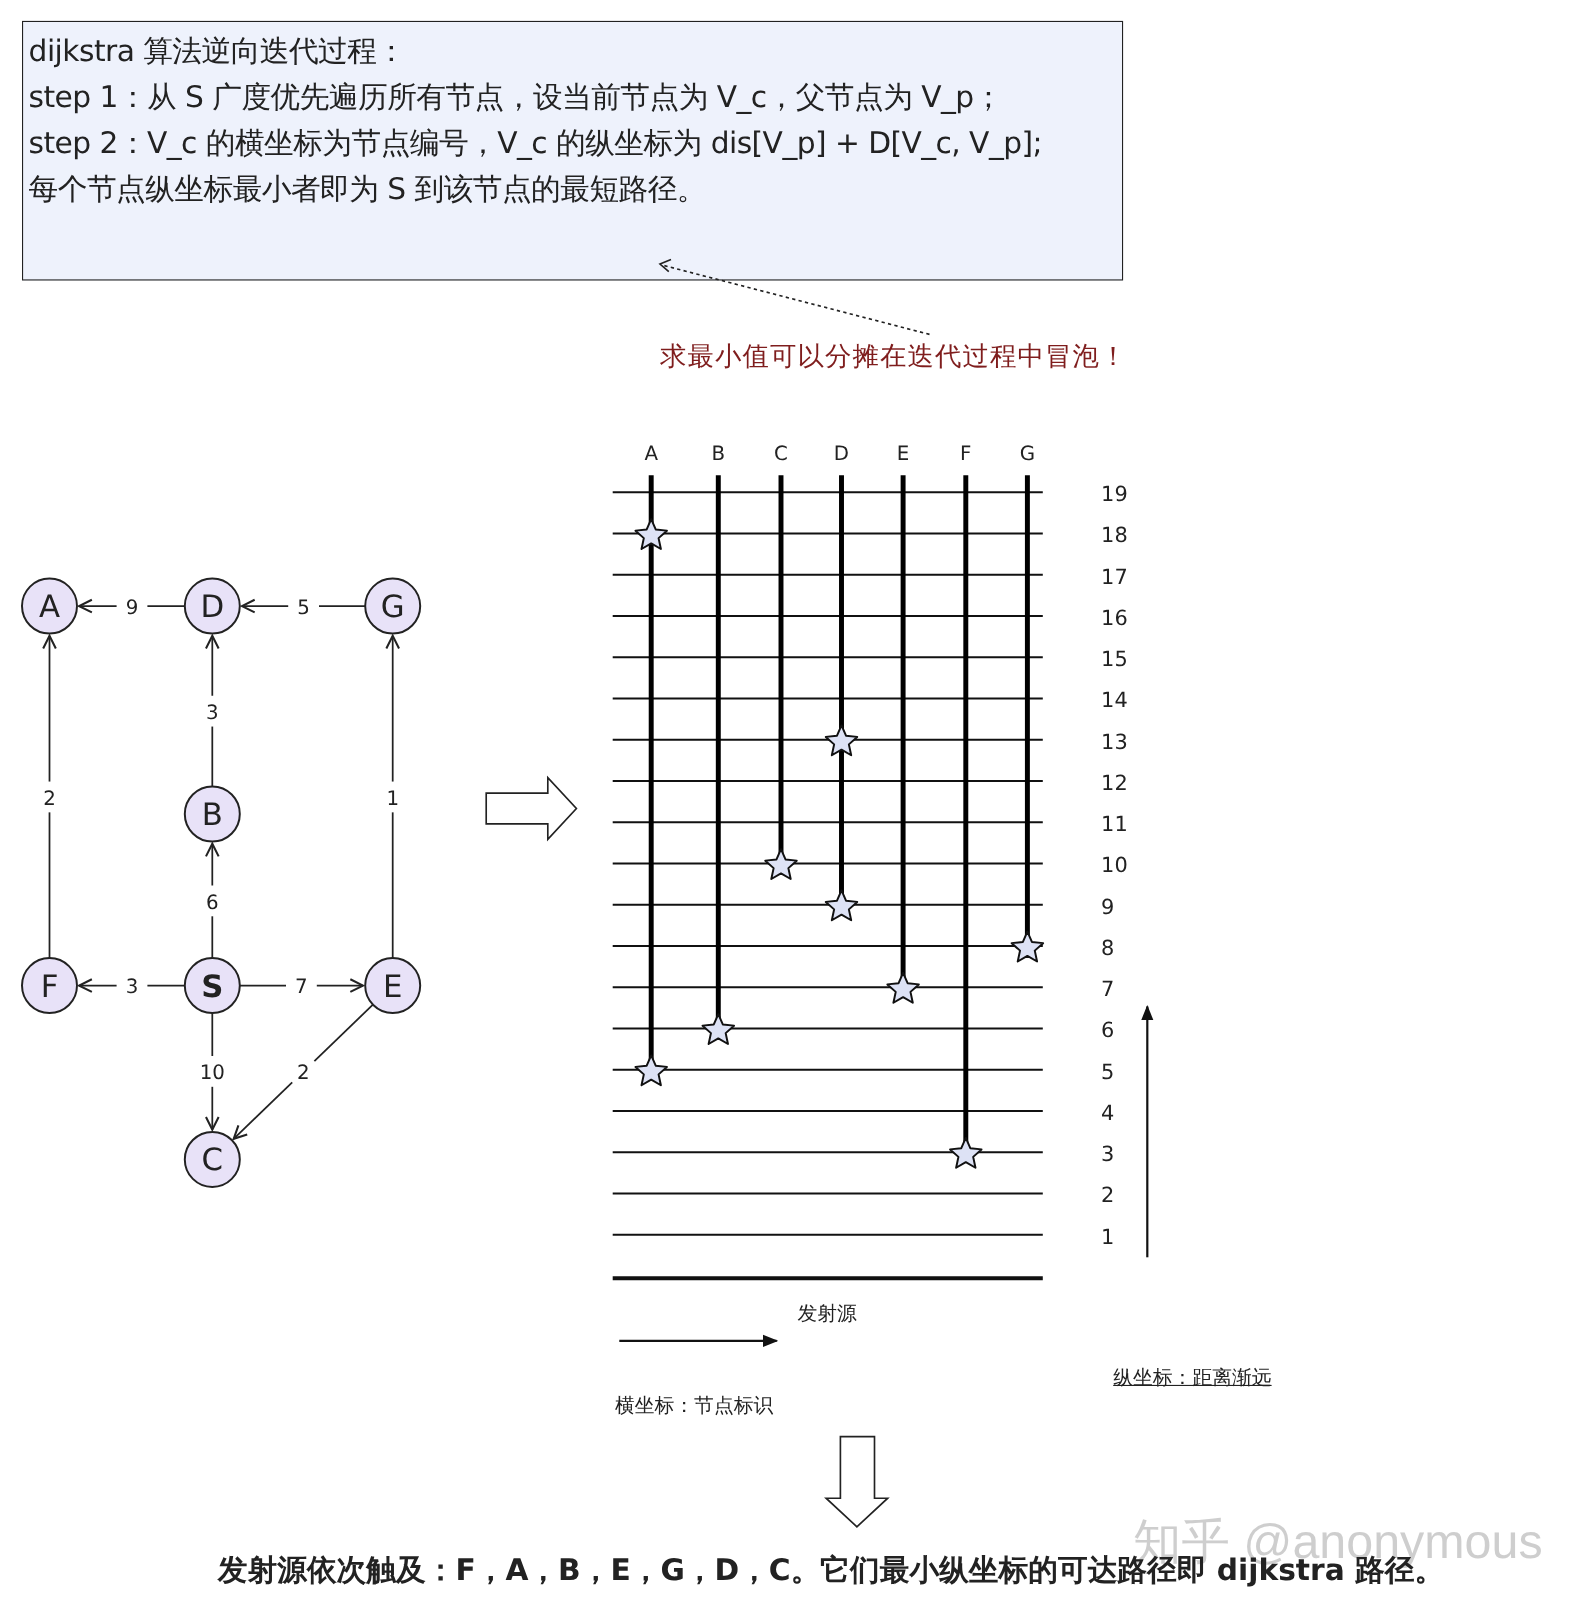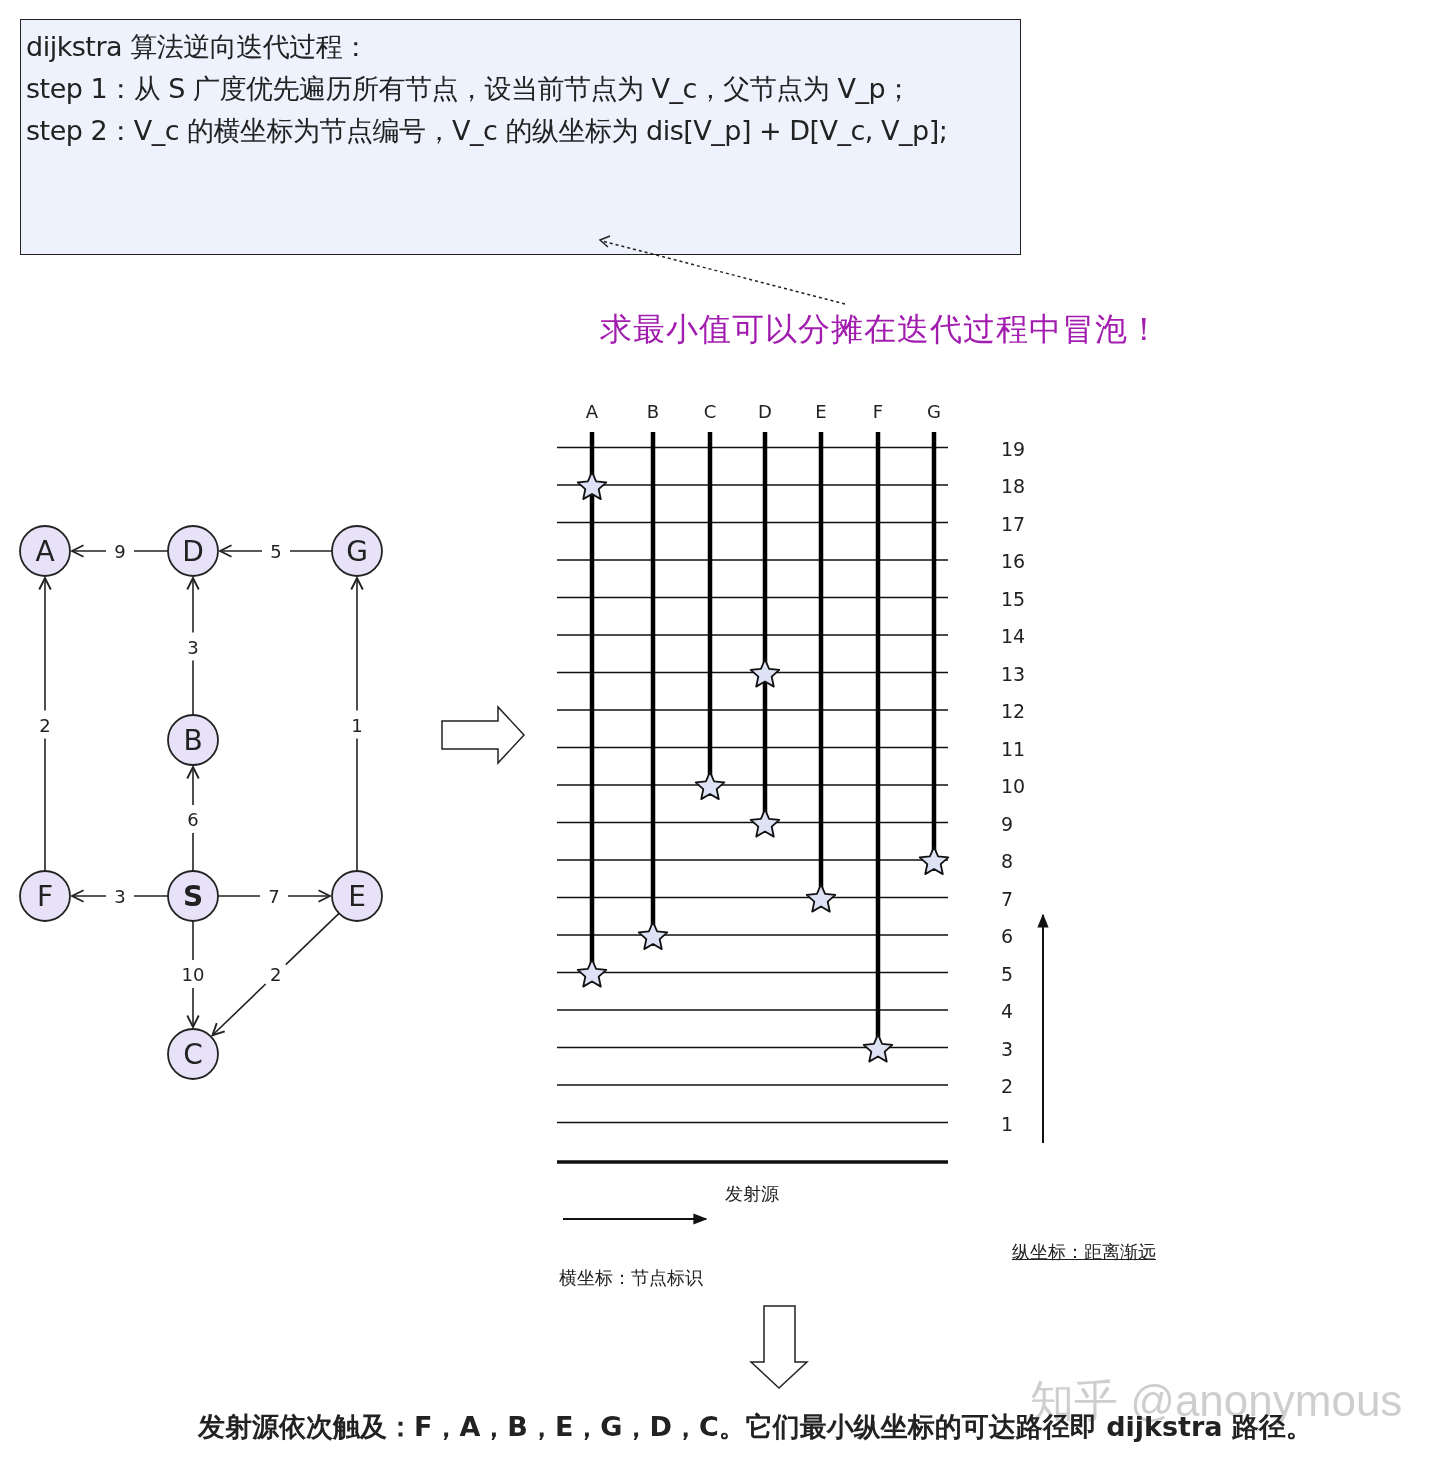--- a/index.html
+++ b/index.html
@@ -1,34 +1,35 @@
 <!DOCTYPE html>
 <html><head>
 <meta charset="utf-8">
 <style>
   html, body { margin: 0; padding: 0; background: #ffffff; }
   body { width: 1440px; height: 1469px; position: relative; overflow: hidden;
          font-family: "DejaVu Sans", "Liberation Sans", sans-serif; color: #222; }
   .notebox { position: absolute; left: 20px; top: 19px; width: 1001px; height: 236px;
              background: #eef2fc; border: 1.5px solid #222; box-sizing: border-box; padding: 6px 0 0 5px; }
   .notebox .line { font-size: 27px; line-height: 42px; white-space: nowrap; letter-spacing: -0.5px; color: #222; }
-  .callout { position: absolute; left: 600px; top: 308px; font-size: 32px; color: #a21caf; white-space: nowrap; letter-spacing: 1px; }
+  .callout { position: absolute; left: 600px; top: 308px; font-size: 24px; color: #7f1d1d; white-space: nowrap; letter-spacing: 1px; }
   svg { position: absolute; left: 0; top: 0; }
   .watermark { position: absolute; left: 1030px; top: 1372px; font-size: 44px; color: rgba(190,190,190,0.75);
                white-space: nowrap; font-family: "Liberation Sans", sans-serif; }
   .conclusion { position: absolute; left: 198px; top: 1409px; font-size: 27px; font-weight: bold; color: #222; white-space: nowrap; }
   .lbl { position: absolute; font-size: 18px; color: #222; white-space: nowrap; margin-top: 16px; }
 </style>
 </head>
 <body>
 
 <div class="notebox">
   <div class="line">dijkstra 算法逆向迭代过程：</div>
   <div class="line">step 1：从 S 广度优先遍历所有节点，设当前节点为 V_c，父节点为 V_p；</div>
   <div class="line">step 2：V_c 的横坐标为节点编号，V_c 的纵坐标为 dis[V_p] + D[V_c, V_p];</div>
+  <div class="line">每个节点纵坐标最小者即为 S 到该节点的最短路径。</div>
 </div>
 
 <div class="callout">求最小值可以分摊在迭代过程中冒泡！</div>
 
 <svg id="main-svg" width="1440" height="1469" viewBox="0 0 1440 1469">
   <defs>
     <marker id="openarrow" viewBox="0 0 10 10" refX="9" refY="5" markerWidth="9" markerHeight="9" orient="auto-start-reverse">
       <path d="M1,1 L9,5 L1,9" fill="none" stroke="#222" stroke-width="1.3"></path>
     </marker>
     <marker id="solidarrow" viewBox="0 0 10 10" refX="9" refY="5" markerWidth="7" markerHeight="7" orient="auto">

